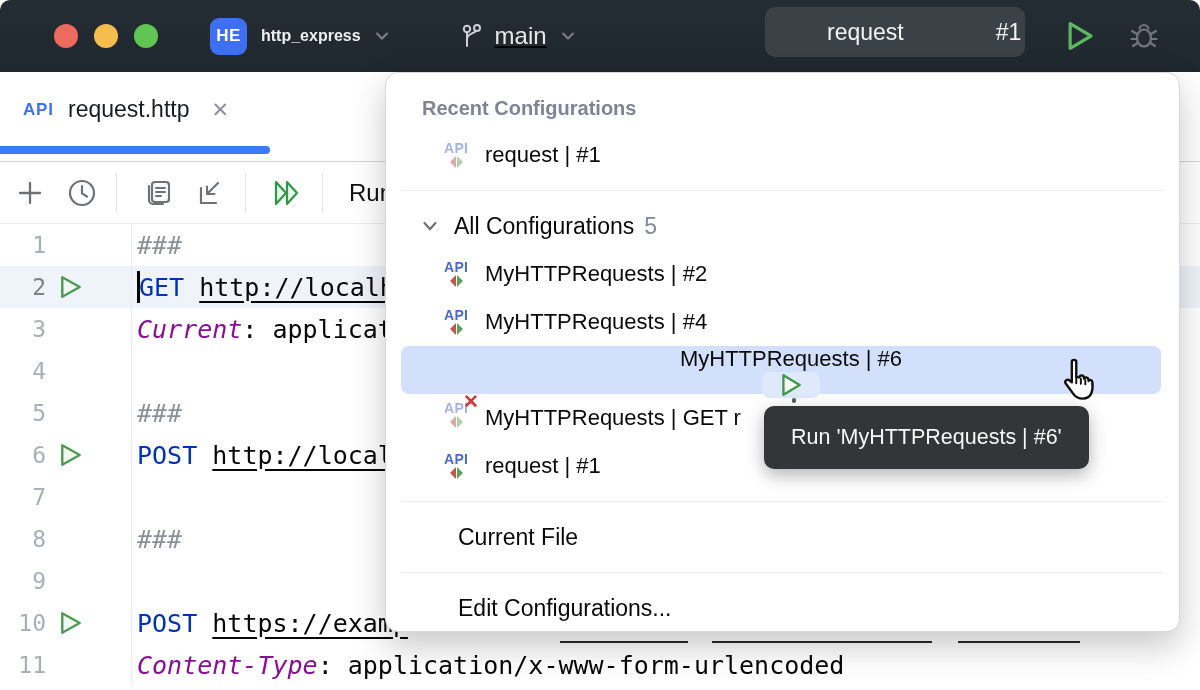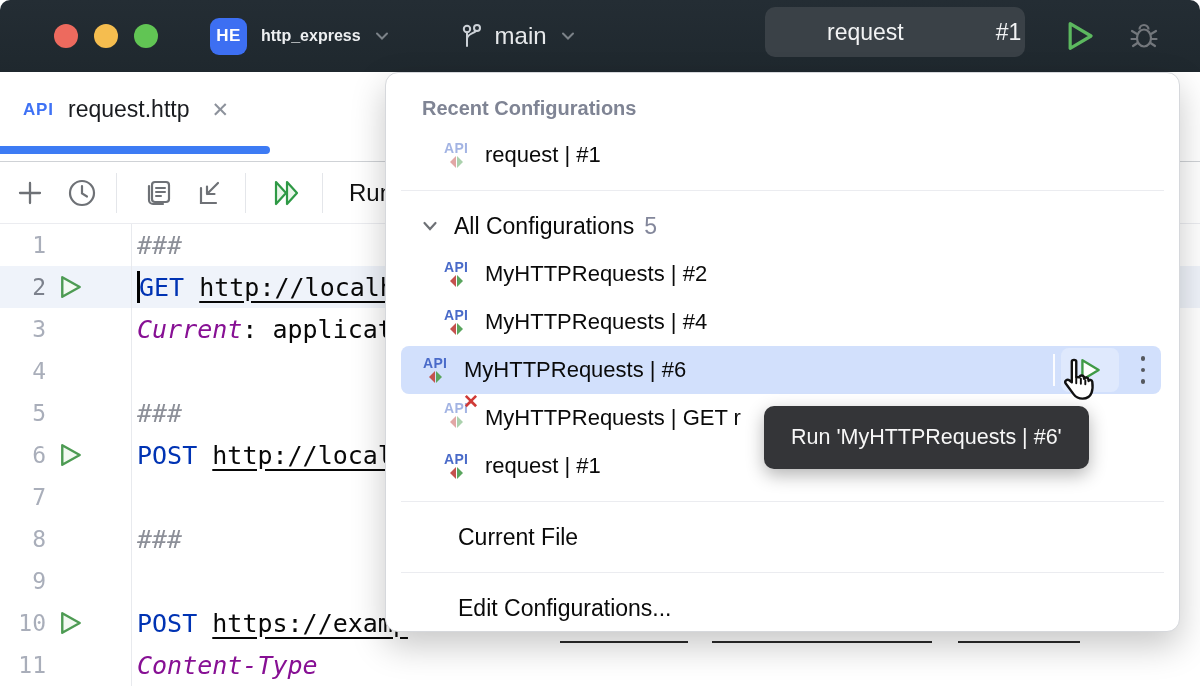--- a/index.html
+++ b/index.html
@@ -12,21 +12,21 @@
   .titlebar { position:relative; height:72px; background:linear-gradient(180deg,#242d34,#1f282e);
     display:flex; align-items:center; }
   .traffic { display:flex; gap:16px; margin-left:54px; }
   .traffic .dot { width:24px; height:24px; border-radius:50%; }
   .dot.red{background:#ed6a5e;} .dot.yellow{background:#f5bd4f;} .dot.green{background:#61c554;}
   .proj { display:flex; align-items:center; margin-left:52px; cursor:default; }
   .proj-badge { width:37px; height:37px; background:#3d6ff2; border-radius:9px; color:#fff;
     font-size:17px; font-weight:bold; display:flex; align-items:center; justify-content:center; letter-spacing:.5px; }
   .proj-name { color:#edeff1; font-size:16px; font-weight:600; margin-left:14px; }
   .chev { margin-left:10px; opacity:.75; }
-  .branch { display:flex; align-items:center; margin-left:66px; }
+  .branch { display:flex; align-items:center; margin-left:66px;text-decoration:underline; }
   .branch-name { color:#e6e8ea; font-size:24px; margin-left:10px; }
   .runcfg { position:absolute; left:765px; top:7px; width:260px; height:50px; background:#3a4147;
     border-radius:10px; display:flex; align-items:center; padding:0 14px 0 16px;gap:35px; }
   .runcfg-name { color:#f2f3f4; font-size:23px; margin-left:11px; }
   .runcfg-sep { width:2px; height:26px; background:#9ea3a8; margin:0 11px; border-radius:1px; }
   .runcfg-num { color:#f2f3f4; font-size:23px; }
   .tb-btn { position:absolute; top:14px; width:44px; height:44px; display:flex; align-items:center; justify-content:center; }
   .tb-play{ left:1058px; } .tb-bug{ left:1122px; }
 
   
@@ -66,21 +66,21 @@
   .popup { position:absolute; left:385px; top:72px; width:795px; height:560px; background:#ffffff;
     border:1px solid #d6d8dc; border-radius:13px; box-shadow:0 14px 34px rgba(0,0,0,.22);
     z-index:10; padding-top:24px; }
   .popup-header { margin-left:36px; font-size:20px; font-weight:bold; color:#7f8494; height:34px; }
   .p-item { height:48px; display:flex; align-items:center; padding-left:56px; font-size:22px; color:#0a0a0a; }
   .p-item .cfg-icon { margin-right:13px; }
   .p-divider { height:1px; background:#ebecf0; margin:11px 15px; }
   .p-section { height:48px; display:flex; align-items:center; padding-left:33px; font-size:23px; color:#0a0a0a; }
   .p-section .sec-label { margin-left:13px; }
   .p-section .sec-count { margin-left:10px; color:#83879b; }
-  .p-item.selected { margin:0 18px 0 15px; padding-left:20px; background:#d2e0fc; border-radius:8px; }
+  .p-item.selected { margin:0 18px 0 15px; padding-left:20px; background:#d2e0fc; border-radius:8px;flex-direction:column; }
   .sel-spacer { flex:1; }
   .sel-sep { width:2px; height:32px; background:rgba(255,255,255,.9); margin-right:6px; }
   .sel-play { width:58px; height:44px; background:#dfe9fd; border-radius:8px;
     display:flex; align-items:center; justify-content:center; }
   .kebab { display:flex; flex-direction:column; gap:7px; margin:0 16px 0 22px; }
   .kebab i { width:4.5px; height:4.5px; border-radius:50%; background:#55585e; }
   .p-action { height:48px; display:flex; align-items:center; padding-left:72px; font-size:23px; color:#0a0a0a; }
   .icon-faded { opacity:.5; }
   .invalid-wrap { position:relative; margin-right:13px; }
   .invalid-wrap .cfg-icon { margin-right:0; opacity:.5; }
@@ -288,21 +288,21 @@
             </svg>
           </span>
         </div>
       <div class="code"><span class="tok-kw">POST</span><span> </span><span class="tok-url">https://examp</span></div>
     </div>
     <div class="eline">
       <div class="gutter">
           <span class="lnum">11</span>
           <span class="runicon"></span>
         </div>
-      <div class="code"><span class="tok-hdr">Content-Type</span></div>
+      <div class="code"><span class="tok-hdr">Content-Type</span><span>: application/x-www-form-urlencoded</span></div>
     </div>
 
     <div class="ul-frag" style="left:560px; width:128px;"></div>
     <div class="ul-frag" style="left:712px; width:220px;"></div>
     <div class="ul-frag" style="left:958px; width:122px;"></div>
   </div>
 
   <div class="popup">
     <div class="popup-header">Recent Configurations</div>
 

